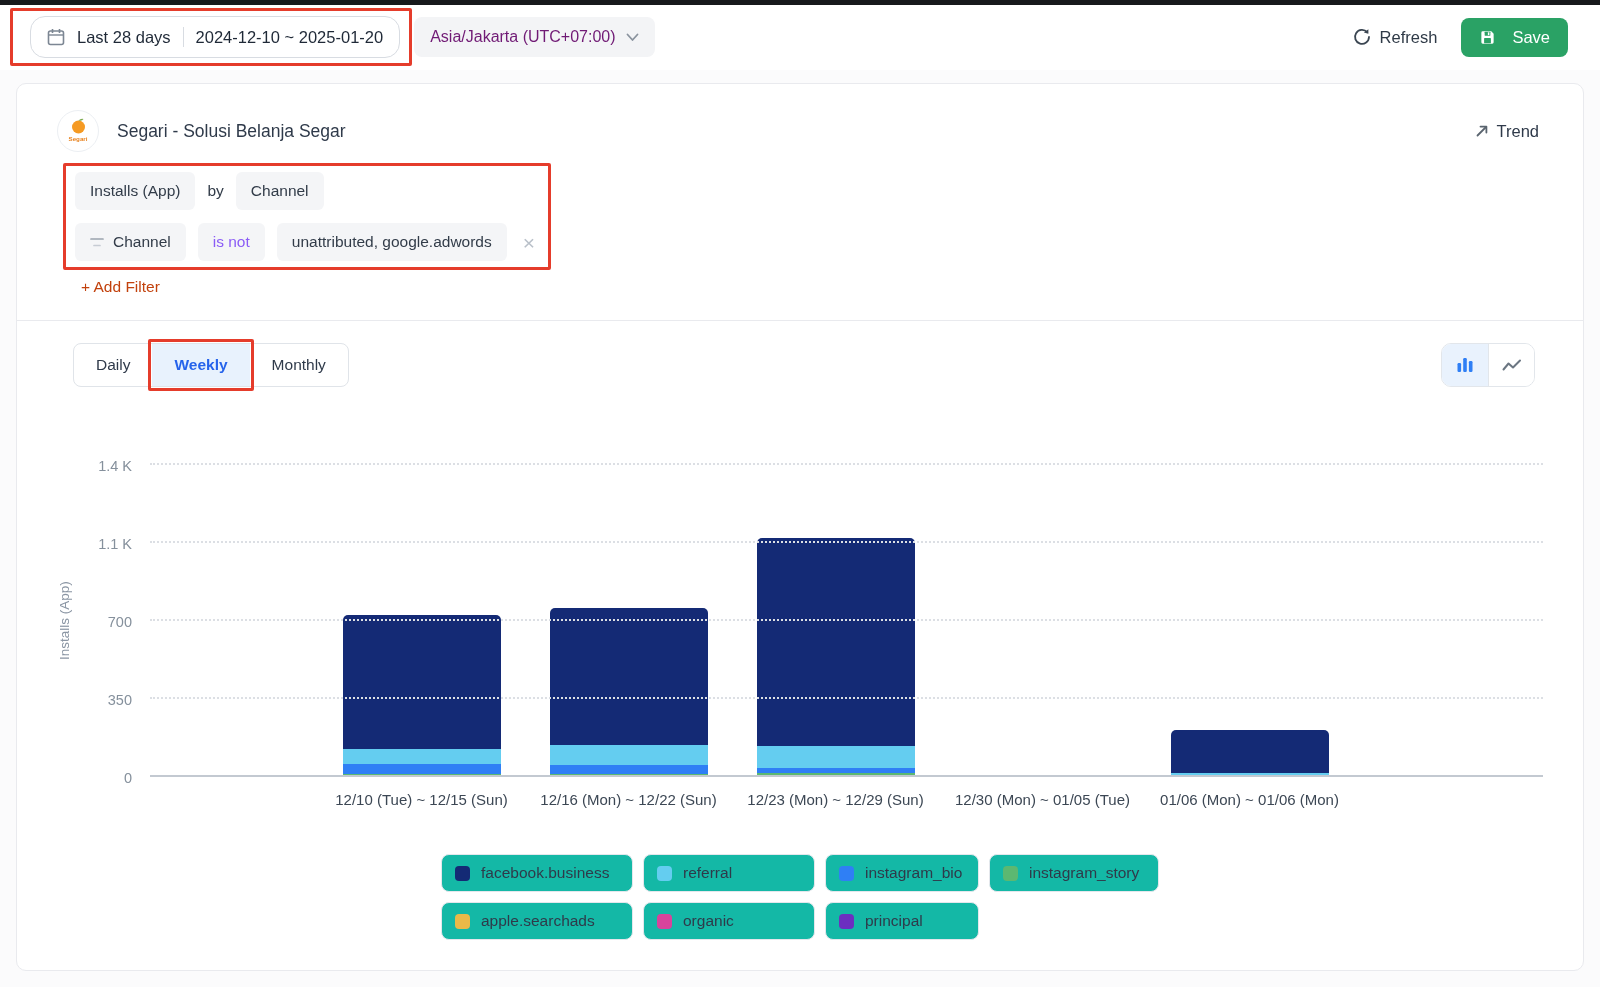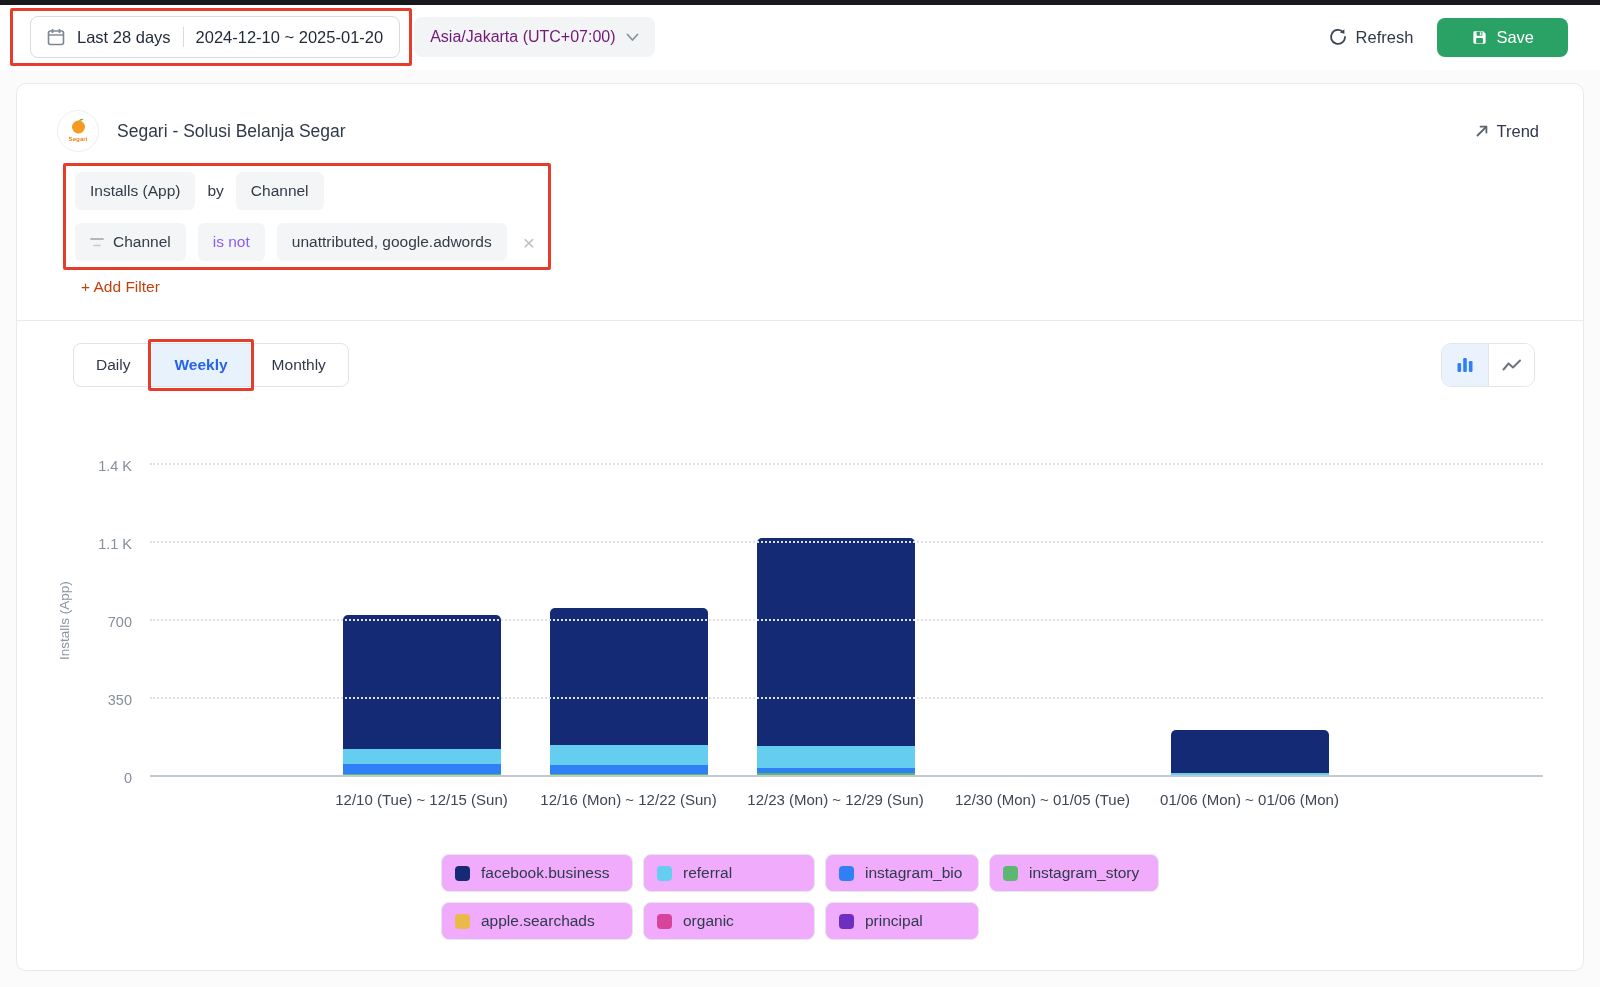--- a/index.html
+++ b/index.html
@@ -10,30 +10,30 @@
     background:#fbfbfc; color:#2f3a4a;
   }
   .top-strip { height:5px; background:#17191c; }
 
   
   .topbar { display:flex; align-items:center; gap:14px; padding:11px 18px 12px 30px; background:#fff; }
   .date-wrap { position:relative; }
   .red-box { position:absolute; border:3px solid #e53c2b; pointer-events:none; z-index:6; border-radius:2px; }
   .rb-date { inset:-8px -12px -8px -20px; }
   .date-control { display:flex; align-items:center; gap:12px; background:#fff; border:1px solid #d8dce2;
-                  border-radius:8px; padding:10px 16px; cursor:pointer; }
+                  border-radius:15px; padding:10px 16px; cursor:pointer; }
   .date-control .txt { font-size:16.5px; color:#1f2937; }
   .vdiv { width:1px; height:20px; background:#d8dce2; }
   .tz-control { display:flex; align-items:center; gap:10px; background:#f3f4f6; border-radius:8px;
                 padding:11px 16px; font-size:16px; color:#701a75; cursor:pointer; }
   .spacer { flex:1; }
   .refresh-btn { display:flex; align-items:center; gap:9px; font-size:16.5px; color:#2f3a47;
                  background:none; border:none; cursor:pointer; padding:8px 10px; font-family:inherit;}
-  .save-btn { display:flex; align-items:center; gap:8px; background:#2aa265; color:#fff; border:none;
-              border-radius:8px; padding:10px 34px; font-size:16.5px; cursor:pointer; font-family:inherit; margin-right:14px;}
+  .save-btn { display:flex; align-items:center; gap:16px; background:#2aa265; color:#fff; border:none;
+              border-radius:8px; padding:10px 18px; font-size:16.5px; cursor:pointer; font-family:inherit; margin-right:14px;}
 
   
   .main { padding:13px 16px 20px; }
   .card { background:#fff; border:1px solid #e9eaee; border-radius:10px; min-height:878px; padding-bottom:30px; }
   .card-head { display:flex; align-items:center; padding:26px 40px 6px; }
   .logo { width:42px; height:42px; border-radius:50%; border:1px solid #eceff3; display:flex;
           align-items:center; justify-content:center; background:#fff; }
   .app-name { font-size:17.5px; color:#2f3a4a; margin-left:18px; }
   .trend { display:flex; align-items:center; gap:8px; font-size:16.5px; color:#2f3a4a; cursor:pointer; padding-right:4px;}
 
@@ -77,21 +77,21 @@
   .bar { width:158px; height:100%; display:flex; flex-direction:column; justify-content:flex-end; cursor:pointer;}
   .seg { width:100%; }
   .seg.top-round { border-radius:5px 5px 0 0; }
   .xrow { display:flex; padding:0 190px 0 168px; margin:14px 0 0 78px; }
   .xlabel { flex:1; text-align:center; font-size:15px; color:#3c4754; }
 
   
   .legend { margin:46px auto 0; display:grid; grid-template-columns:192px 172px 154px 170px;
             gap:10px; justify-content:center; width:fit-content; }
   .legend-item { border:1px solid #e4e7ec; border-radius:8px; padding:9px 13px; display:flex;
-                 align-items:center; gap:11px; cursor:pointer; background:#f0abfc; }
+                 align-items:center; gap:11px; cursor:pointer; background:#14b8a6; }
   .swatch { width:15px; height:15px; border-radius:4px; flex:none; }
   .legend-label { font-size:15.5px; color:#2f3a4a; }
 </style>
 </head>
 <body>
 
 <div class="top-strip"></div>
 
 <div class="topbar">
   <div class="date-wrap">

